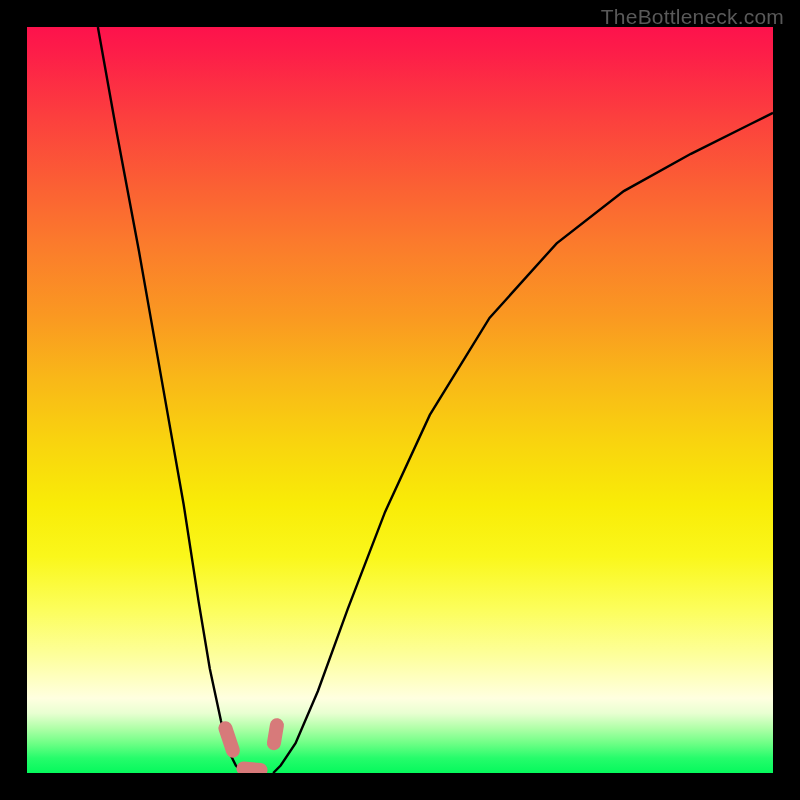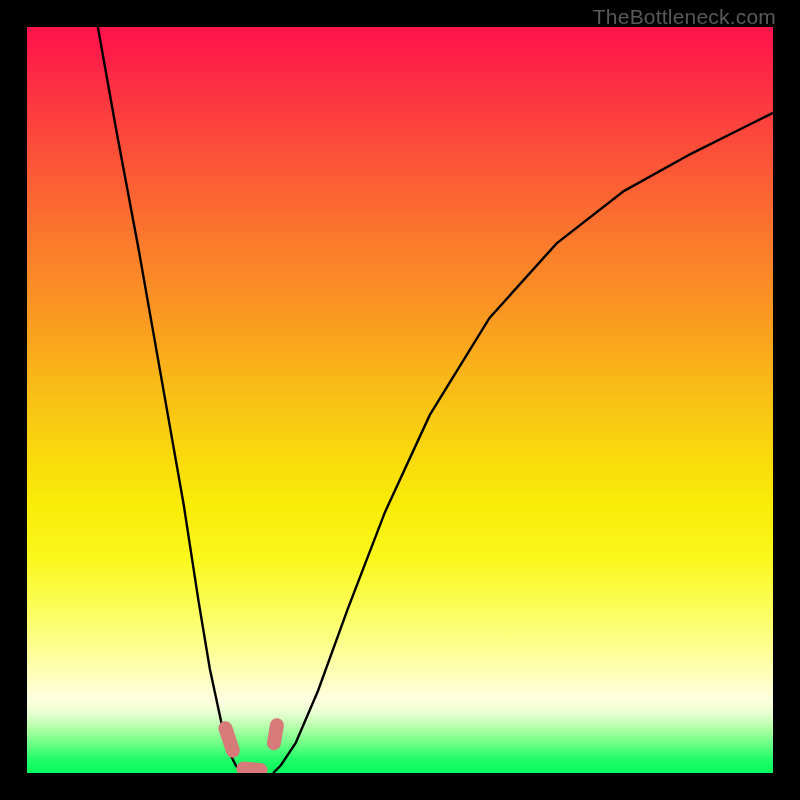--- a/index.html
+++ b/index.html
@@ -1,18 +1,18 @@
 <!DOCTYPE html>
 <html><head>
   <meta charset="utf-8">
   <style>
     * { margin: 0; padding: 0; box-sizing: border-box; }
     body { width: 800px; height: 800px; background: #000; font-family: Arial, sans-serif; position: relative; }
     .outer { width: 800px; height: 800px; background: #000; position: relative; }
-    .watermark { position: absolute; top: 5px; right: 24px; color: #595959; font-size: 21px; font-weight: 400; z-index: 10; letter-spacing: 0.2px; }
+    .watermark { position: absolute; top: 5px; right: 16px; color: #595959; font-size: 21px; font-weight: 400; z-index: 10; letter-spacing: 0.2px; }
     .plot-area { position: absolute; top: 27px; left: 27px; width: 746px; height: 746px; background: linear-gradient(to bottom,
       #fd124c 0%,
       #fd1c49 3%,
       #fc3f3e 12%,
       #fb5f34 21%,
       #fb7e2b 30%,
       #fa9921 39%,
       #f9b718 47%,
       #f9d50e 56%,
       #f9ec07 64%,

